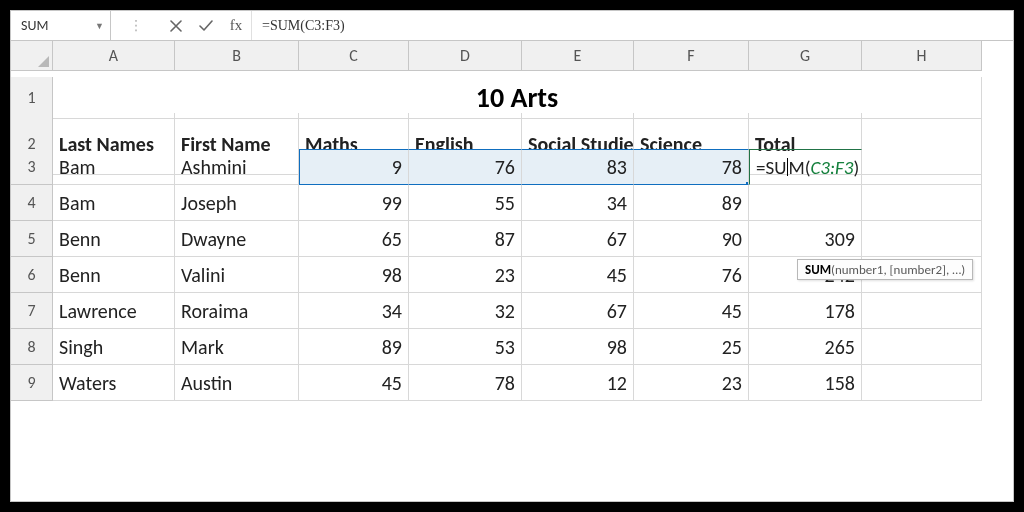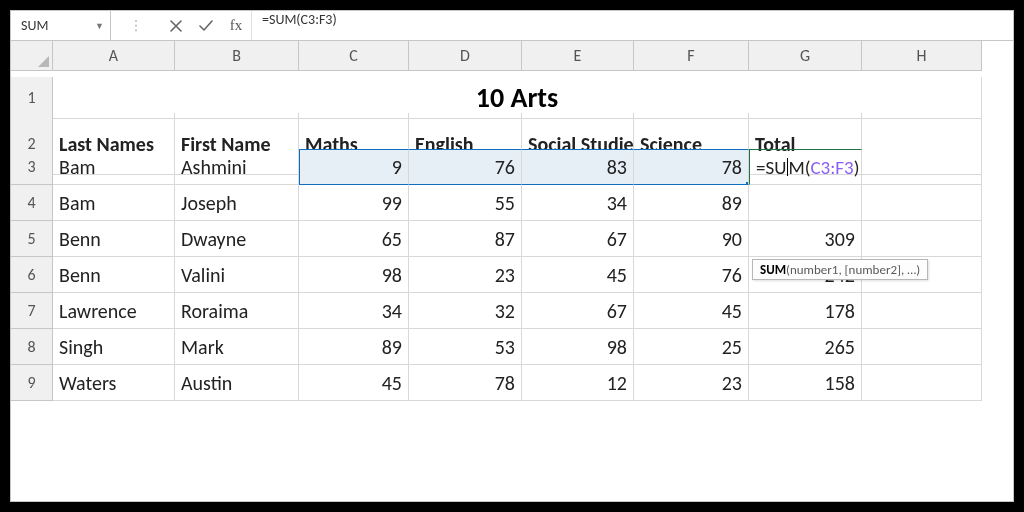--- a/index.html
+++ b/index.html
@@ -60,23 +60,25 @@
     display: flex;
     align-items: center;
     justify-content: center;
     font-family: "Times New Roman", serif;
     color: #555;
     font-size: 15px;
   }
   .fb-input {
     flex: 1;
     display: flex;
+    align-items: center;
     padding-left: 10px;
     color: #333;
     border-left: 1px solid #e0e0e0;
+    font-family: Liberation Serif, serif;
   }
 
   
   .grid {
     position: relative;
     display: grid;
     grid-template-columns: 42px 122px 124px 110px 113px 112px 115px 113px 120px;
     grid-auto-rows: 36px;
     font-size: 20px;
     color: #222;
@@ -143,21 +145,21 @@
     width:5px; height:5px;
     background:#0f6ebf;
   }
   .active-cell {
     border: 1.6px solid #217346;
     padding: 0 5px;
     font-size: 19px;
     position: relative;
     overflow: visible;
   }
-  .active-cell .ref { color: #8b5cf6; }
+  .active-cell .ref { color: #15803d; font-style: italic; }
   .caret {
     display:inline-block;
     width:0; height:18px;
     border-left:1px solid #000;
     vertical-align:middle;
     margin:0 0.5px;
     animation: blink 1s step-end infinite;
   }
   @keyframes blink { 50% { opacity: 0; } }
 
@@ -322,17 +324,17 @@
     <div class="cell">Austin</div>
     <div class="cell num">45</div>
     <div class="cell num">78</div>
     <div class="cell num">12</div>
     <div class="cell num">23</div>
     <div class="cell num">158</div>
     <div class="cell"></div>
 
   </div>
 
-  <div class="tooltip" style="left:741px; top:248px;">
+  <div class="tooltip" style="left:786px; top:248px;">
     <b>SUM</b><span>(number1, [number2], …)</span>
   </div>
 
 </div>
 
 </body></html>

